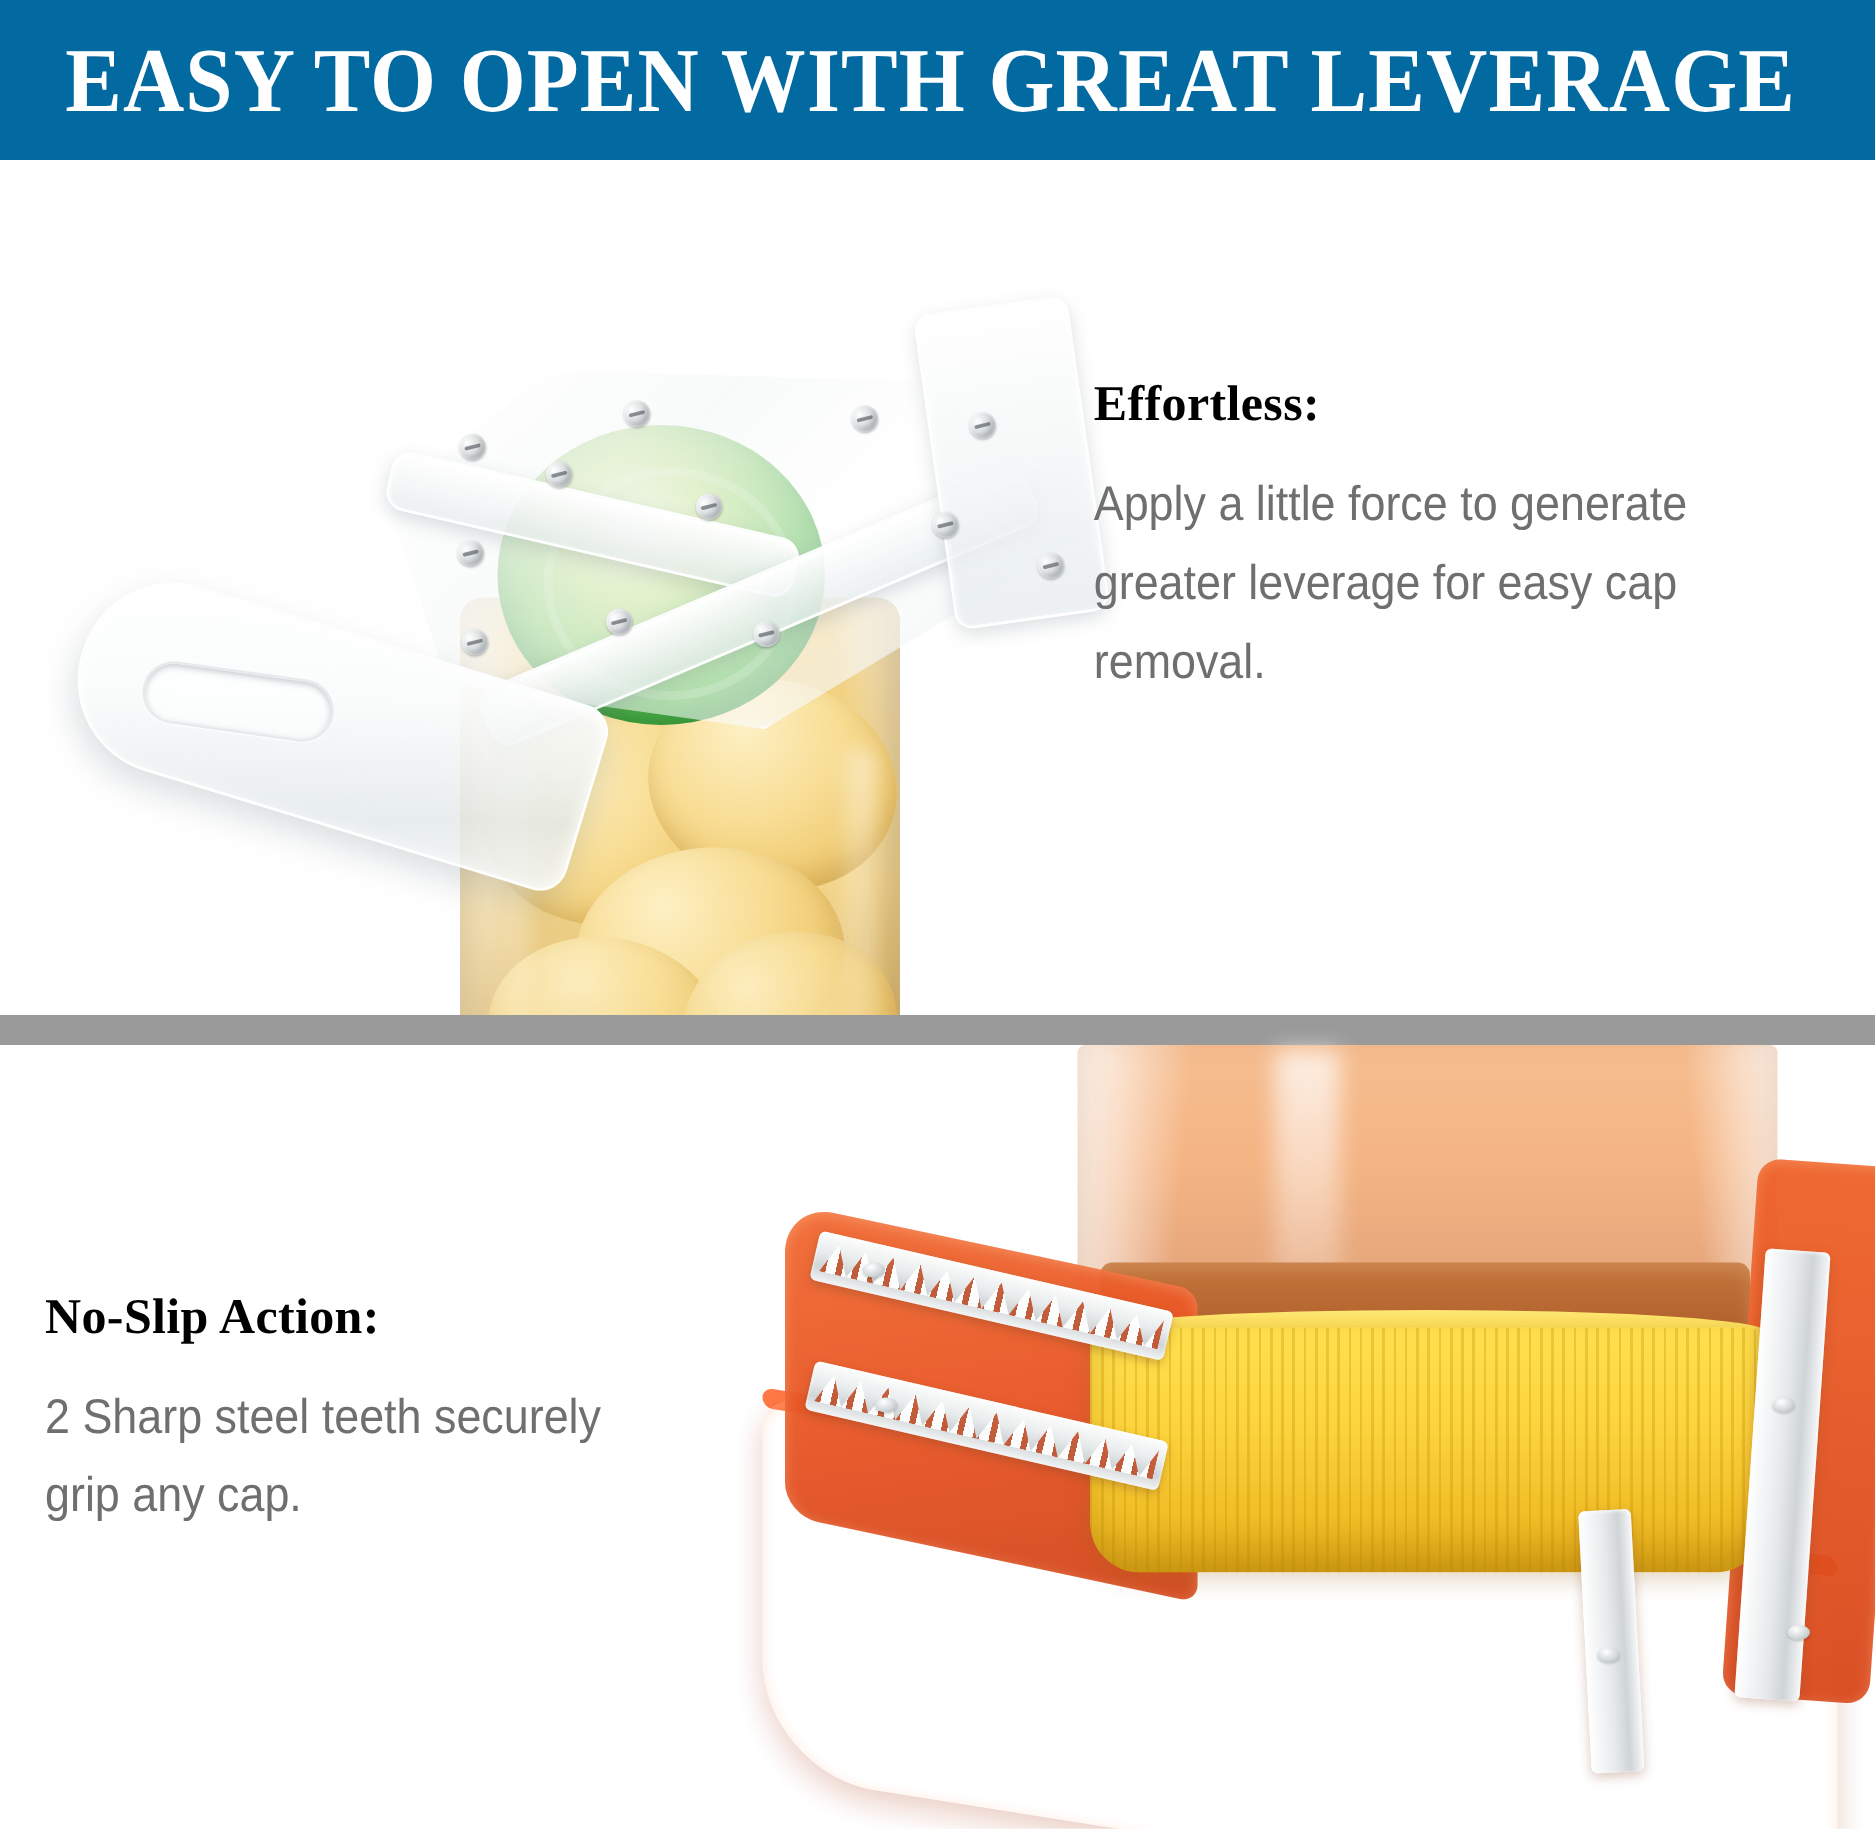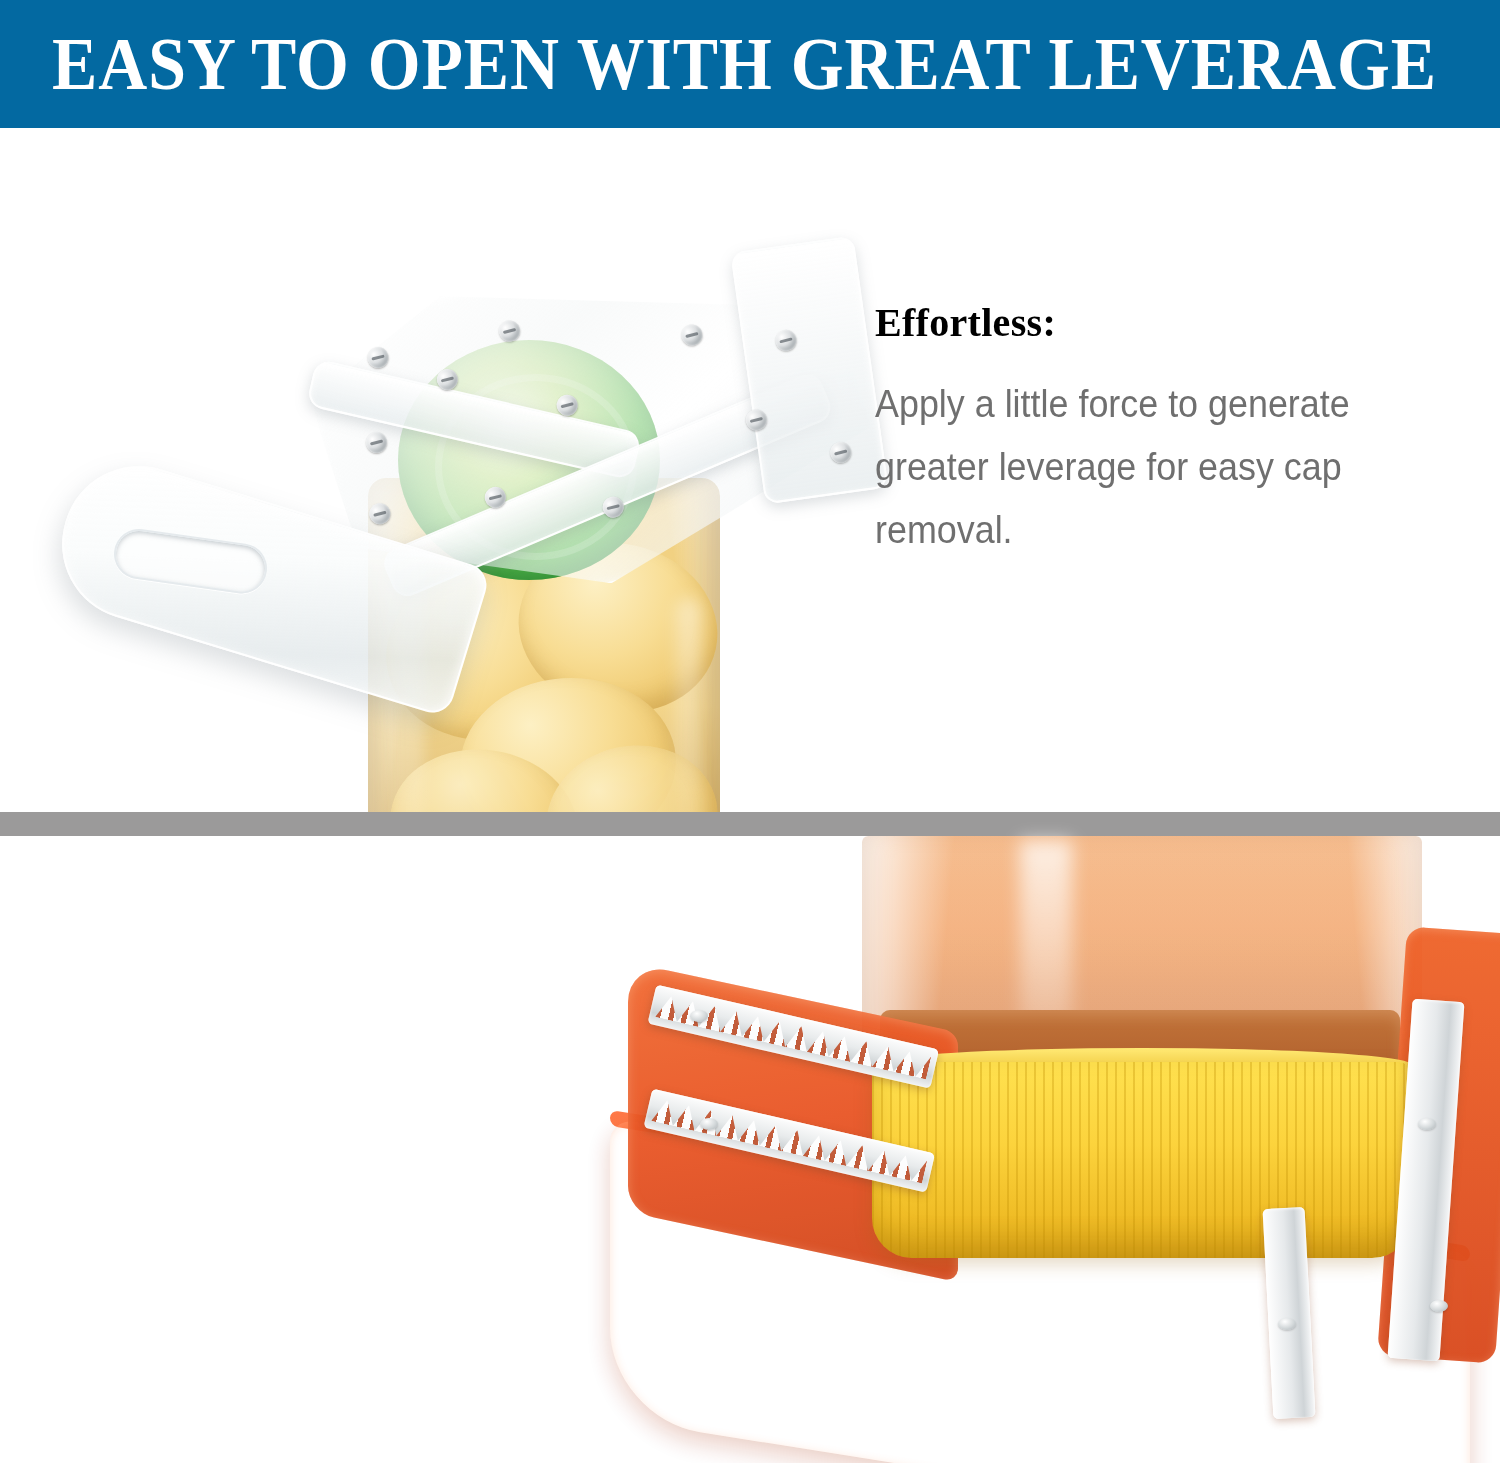--- a/index.html
+++ b/index.html
@@ -249,14 +249,18 @@
 
   <div class="steelstrip stripR"></div>
   <div class="steelstrip stripC"></div>
 
   <div class="srivet" style="left:1418px;top:1118px"></div>
   <div class="srivet" style="left:1430px;top:1300px"></div>
   <div class="srivet" style="left:1278px;top:1318px"></div>
   <div class="srivet" style="left:690px;top:1010px"></div>
   <div class="srivet" style="left:700px;top:1118px"></div>
 
+  <div class="txt-bottom">
+    <p class="lead">No-Slip Action:</p>
+    <p class="body-txt">2 Sharp steel teeth securely grip any cap.</p>
+  </div>
 
 </div>
 
 </body></html>

